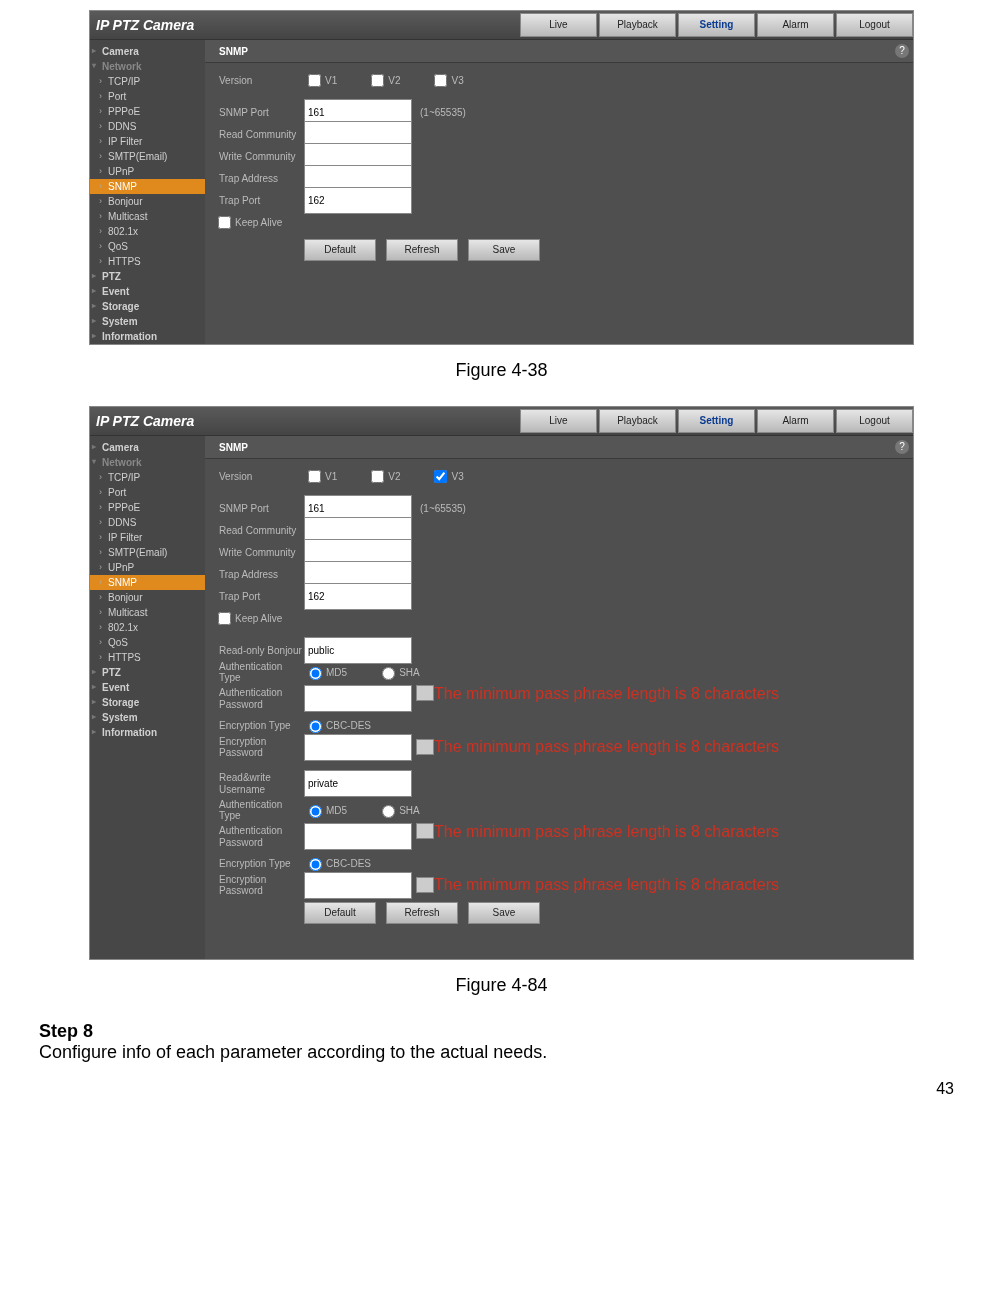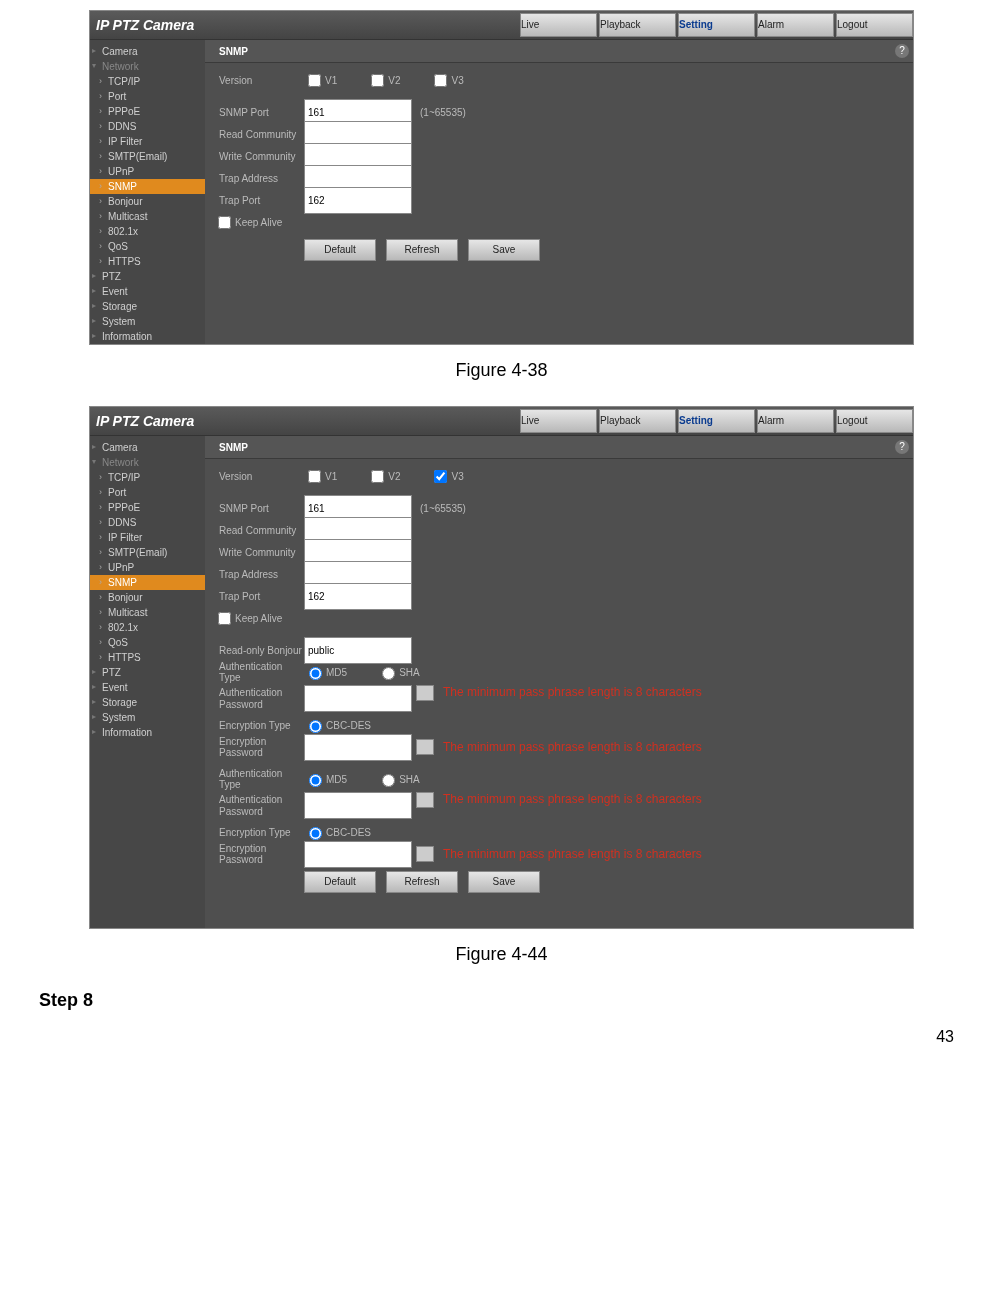--- a/index.html
+++ b/index.html
@@ -58,20 +58,21 @@
     padding-left: 6px;
     flex: 1;
   }
   .ui-tabs {
     display: flex;
   }
   .ui-tab {
     width: 75px;
     height: 22px;
     line-height: 22px;
+    text-align: center;
     background: linear-gradient(#e6e6e6,#b8b8b8);
     border: 1px solid #888;
     font-size: 10px;
     color: #222;
     margin-left: 2px;
     cursor: pointer;
   }
   .ui-tab.active {
     color: #0a3b8f;
     font-weight: bold;
@@ -79,21 +80,21 @@
   .ui-body {
     display: flex;
   }
   .sidebar {
     width: 115px;
     background: #474747;
     padding-top: 4px;
   }
   .side-cat {
     color: #d0d0d0;
-    font-weight: normal;
+    font-weight: bold;
     font-size: 10px;
     padding: 2px 8px 2px 12px;
     position: relative;
   }
   .side-cat::before {
     content: "▸";
     position: absolute;
     left: 2px;
     font-size: 8px;
     color: #777;
@@ -172,22 +173,22 @@
     font-size: 10px;
     padding: 5px 3px;
   }
   .row .hint {
     color: #bbb;
     font-size: 10px;
     margin-left: 8px;
   }
   .row .warn {
     color: #d03020;
-    font-size: 12px;
-    margin-left: 9px;
+    font-size: 16px;
+    margin-left: 0;
   }
   .chkbox {
     display: inline-flex;
     align-items: center;
     margin-right: 30px;
     color: #bbb;
     font-size: 10px;
   }
   .chkbox input { margin-right: 4px; }
   .radiobox {
@@ -439,20 +440,24 @@
                 </label>
             </div>
             <div class="row">
               <div class="lbl">Encryption Password</div>
               <input type="password" style="">
               <span class="kb-icon"></span>
               <span class="warn">The minimum pass phrase length is 8 characters</span>
             </div>
             <div class="spacer"></div>
 
+            <div class="row tall">
+              <div class="lbl">Read&amp;write Username</div>
+              <input type="text" value="private" style="">
+            </div>
             <div class="row">
               <div class="lbl">Authentication Type</div>
               <label class="radiobox">
                   <input type="radio" name="a2" checked="" style="">
                   <span>MD5</span>
                 </label>
               <label class="radiobox">
                   <input type="radio" name="a2" style="">
                   <span>SHA</span>
                 </label>
@@ -481,18 +486,19 @@
               <div class="btn">Default</div>
               <div class="btn">Refresh</div>
               <div class="btn">Save</div>
             </div>
             <div style="height:25px"></div>
           </div>
         </div>
       </div>
     </div>
   </div>
-  <div class="figure-caption">Figure 4-44</div>
+  <div class="figure-caption">Figure 4-84</div>
 
   <div class="step-text bold">Step 8</div>
+  <div class="step-text">Configure info of each parameter according to the actual needs.</div>
 
   <div class="page-num">43</div>
 </div>
 
 </body></html>

